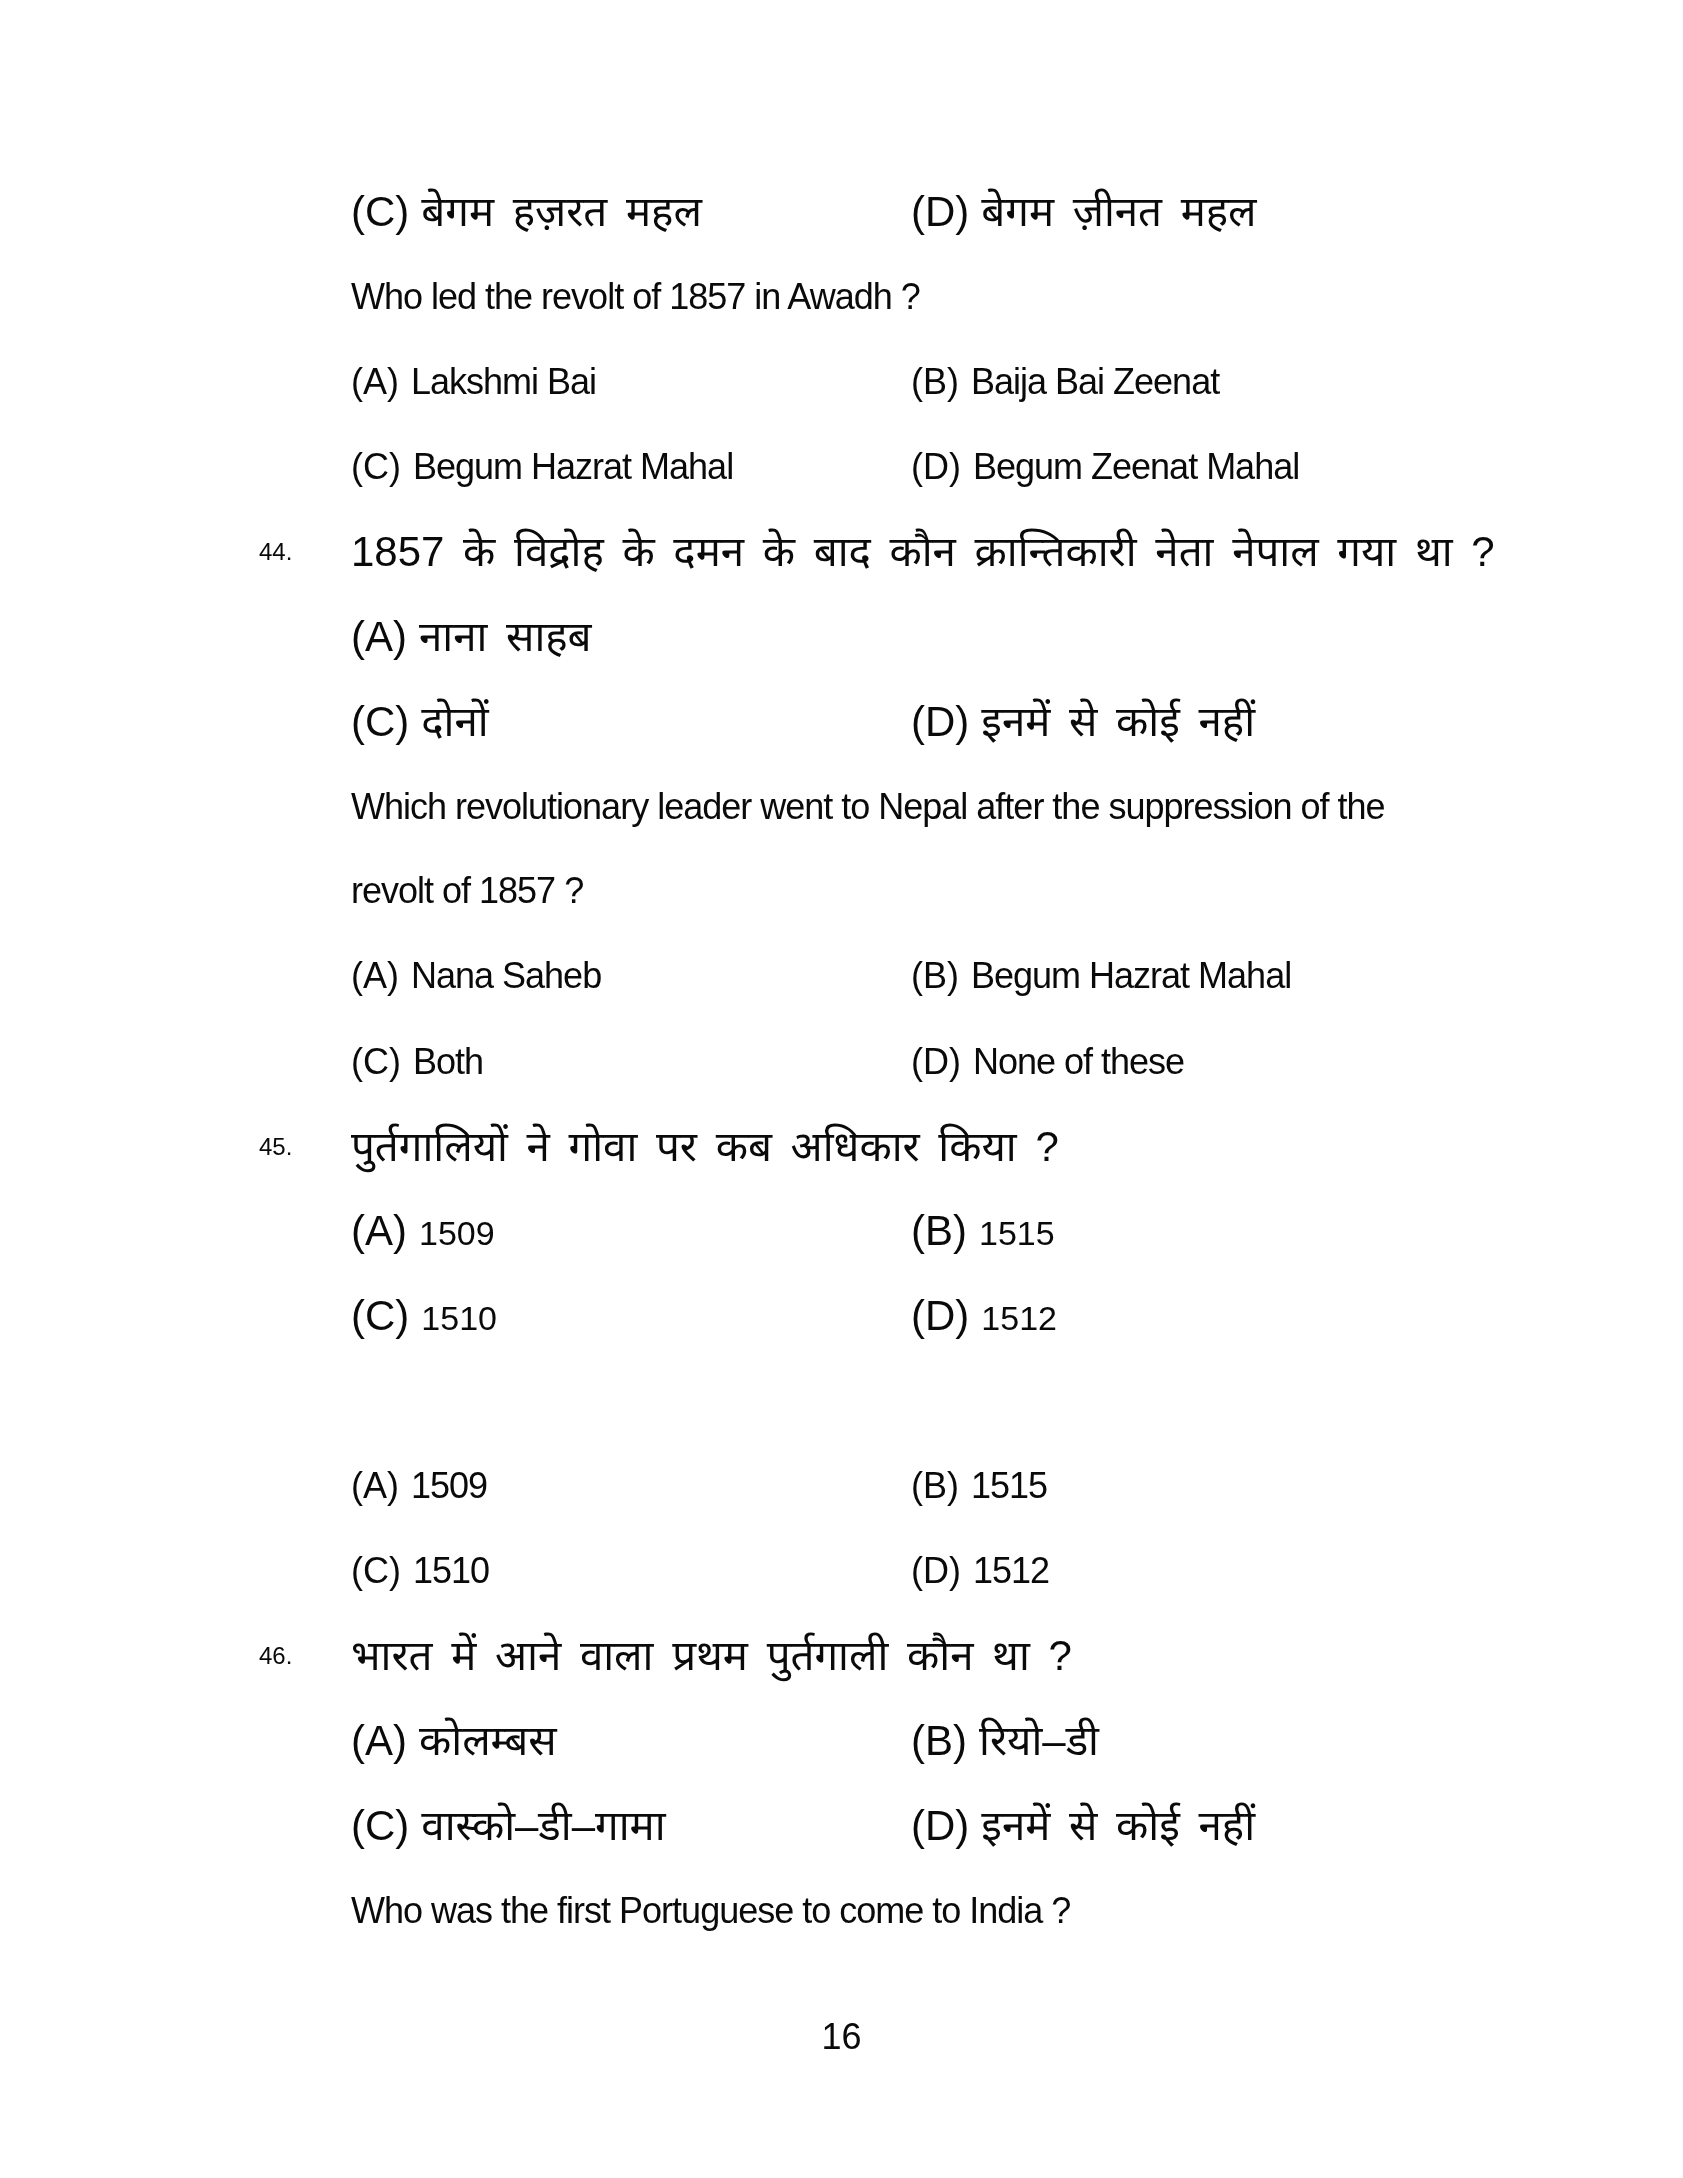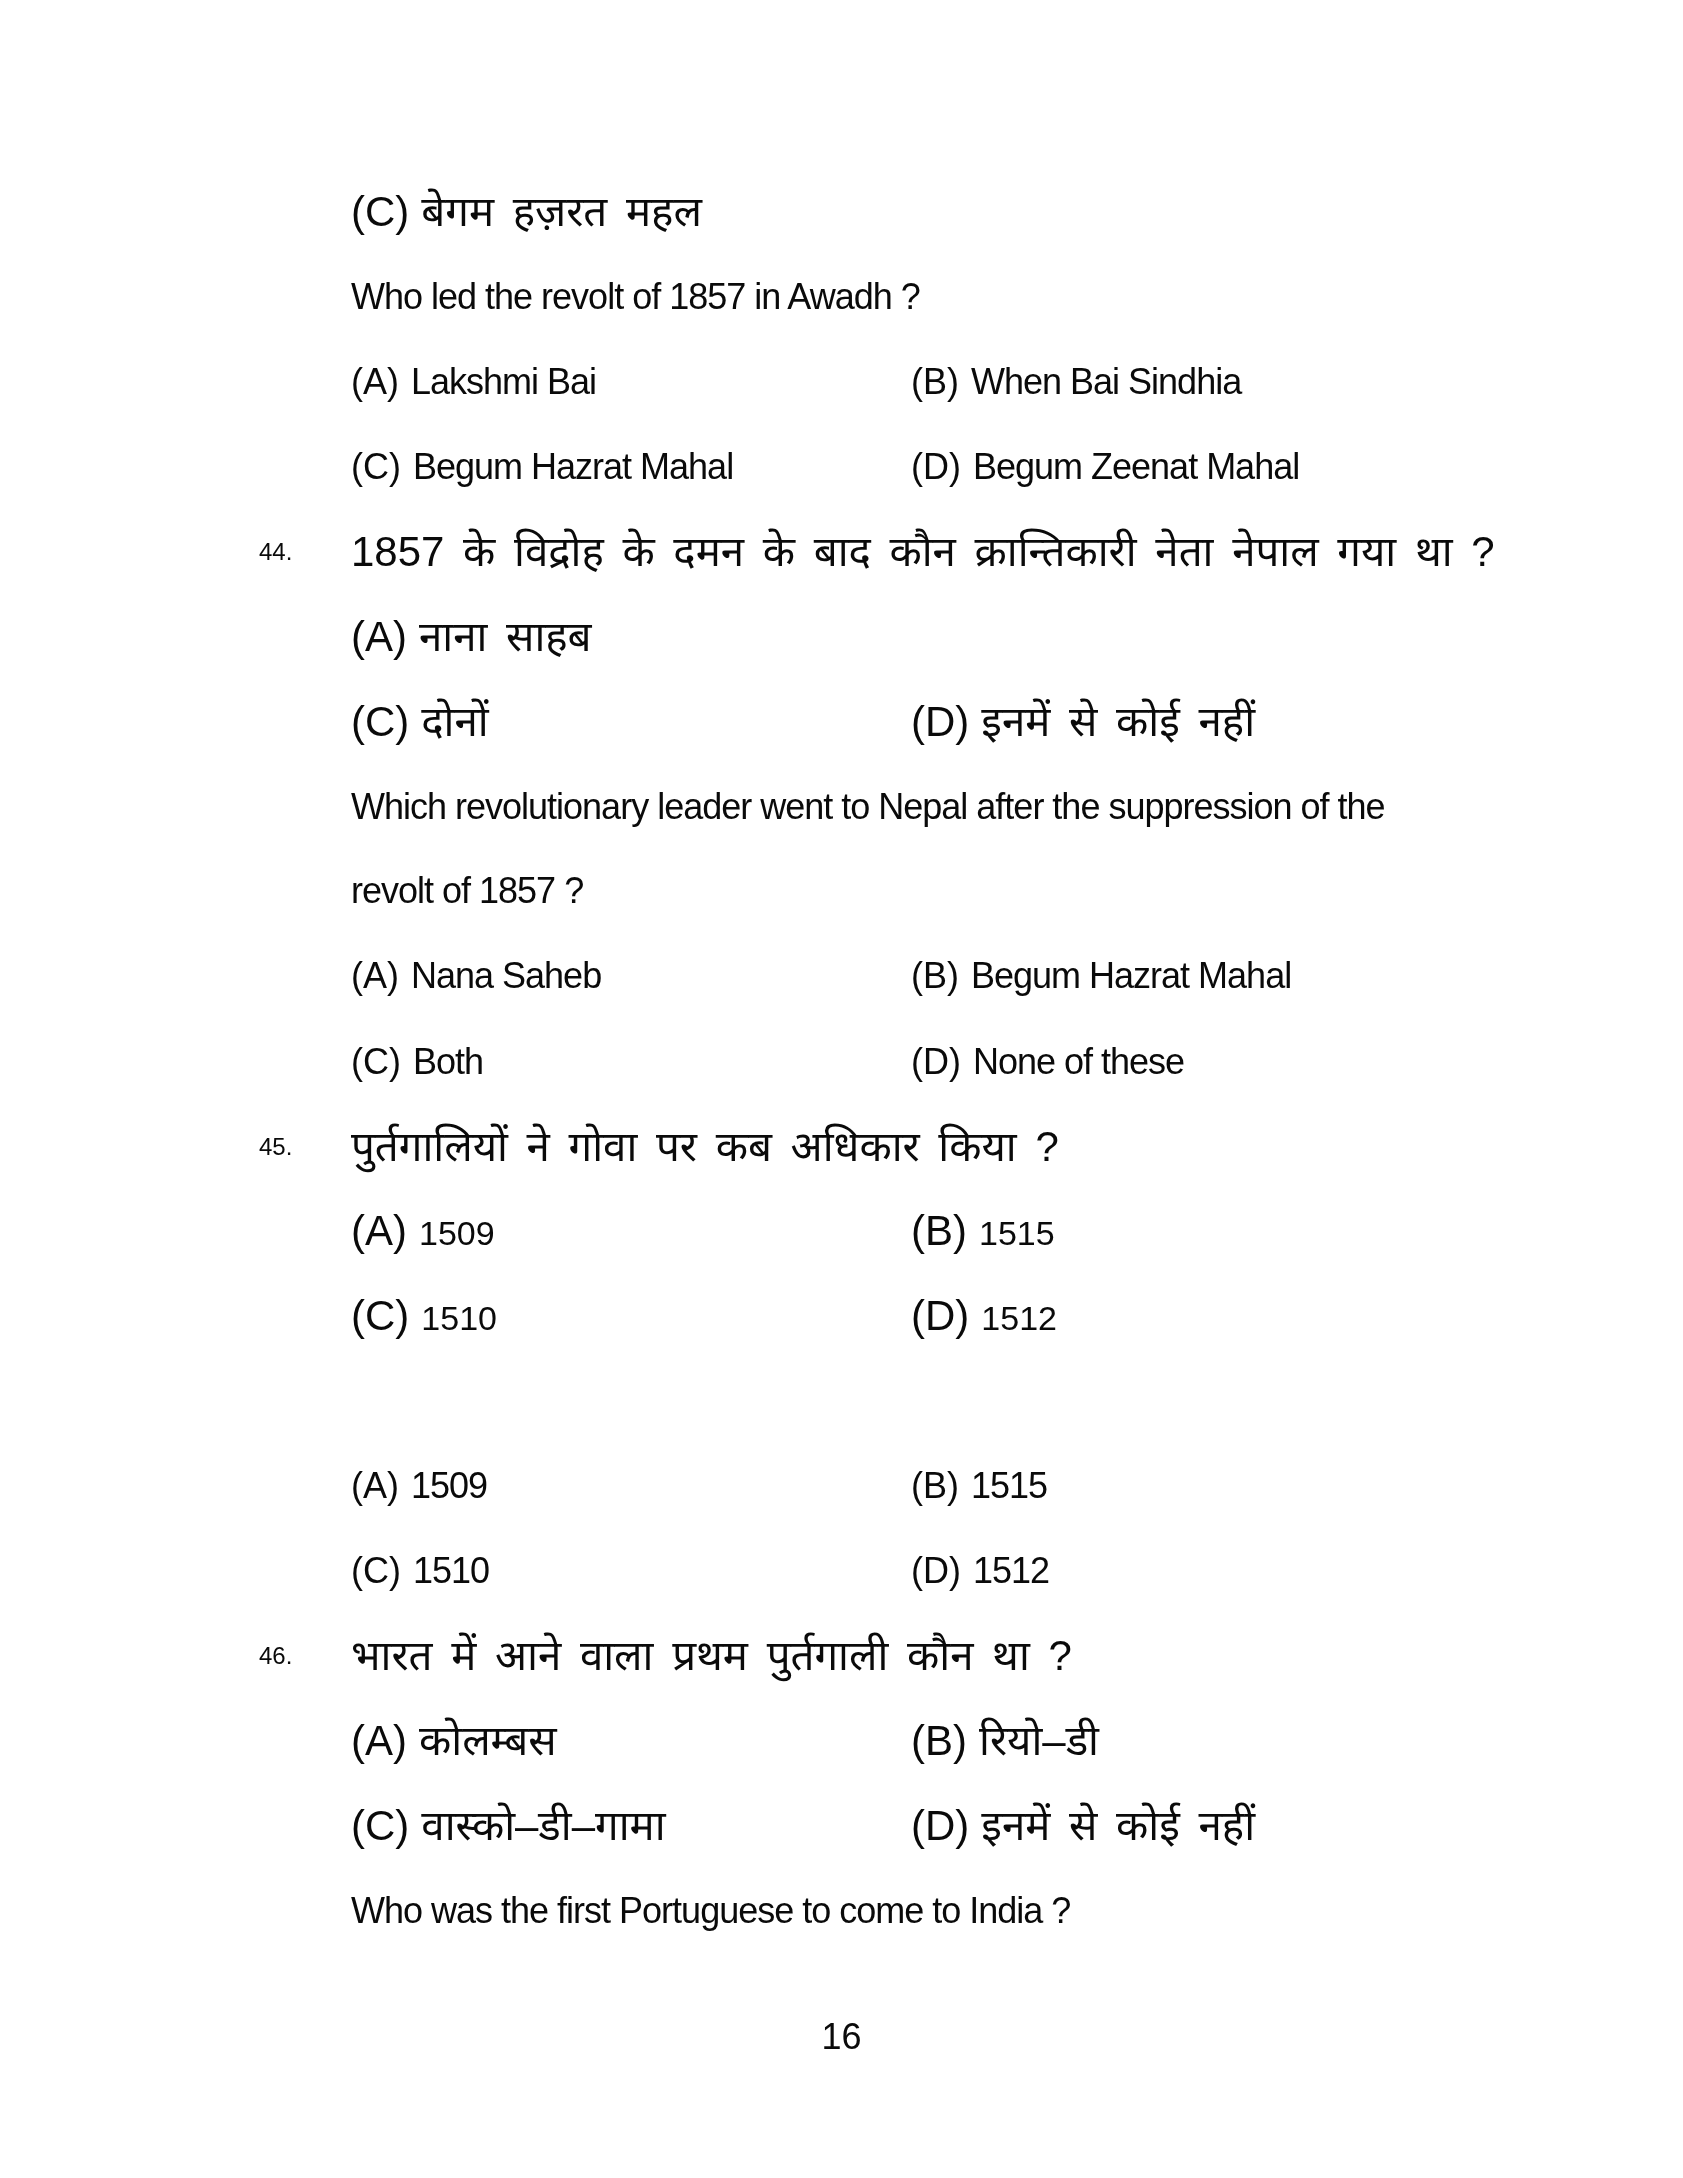--- a/index.html
+++ b/index.html
@@ -57,29 +57,30 @@
     font-size: 36px;
   }
 </style>
 </head>
 <body>
 
 <div class="page">
 
   <div class="row" style="top:184px">
     <span class="cell-l hi"><span class="olabel">(C)</span><span>बेगम हज़रत महल</span></span>
+    <span class="cell-r hi"><span class="olabel">(D)</span><span>बेगम ज़ीनत महल</span></span>
   </div>
 
   <div class="row" style="top:269px">
     <span class="qtext en">Who led the revolt of 1857 in Awadh ?</span>
   </div>
 
   <div class="row" style="top:354px">
     <span class="cell-l en"><span class="olabel">(A)</span><span>Lakshmi Bai</span></span>
-    <span class="cell-r en"><span class="olabel">(B)</span><span>When Bai Sindhia</span></span>
+    <span class="cell-r en"><span class="olabel">(B)</span><span>Baija Bai Zeenat</span></span>
   </div>
 
   <div class="row" style="top:439px">
     <span class="cell-l en"><span class="olabel">(C)</span><span>Begum Hazrat Mahal</span></span>
     <span class="cell-r en"><span class="olabel">(D)</span><span>Begum Zeenat Mahal</span></span>
   </div>
 
   <div class="row" style="top:524px">
     <span class="qnum">44.</span>
     <span class="qtext hi">1857 के विद्रोह के दमन के बाद कौन क्रान्तिकारी नेता नेपाल गया था ?</span>

